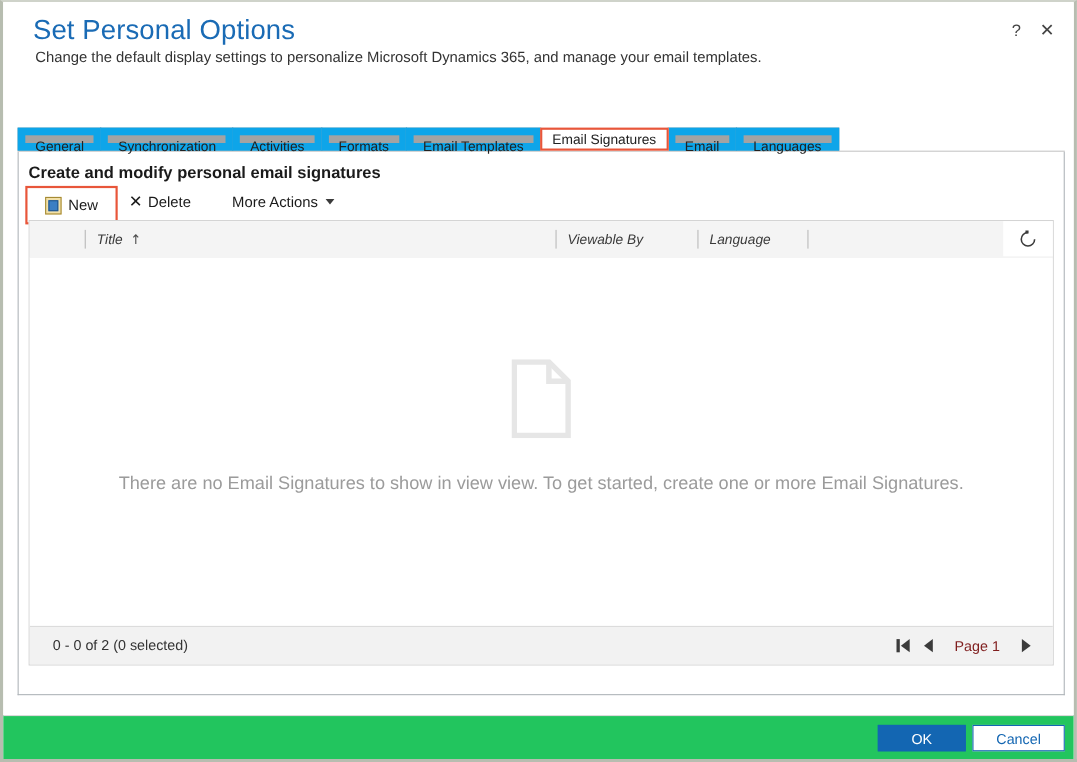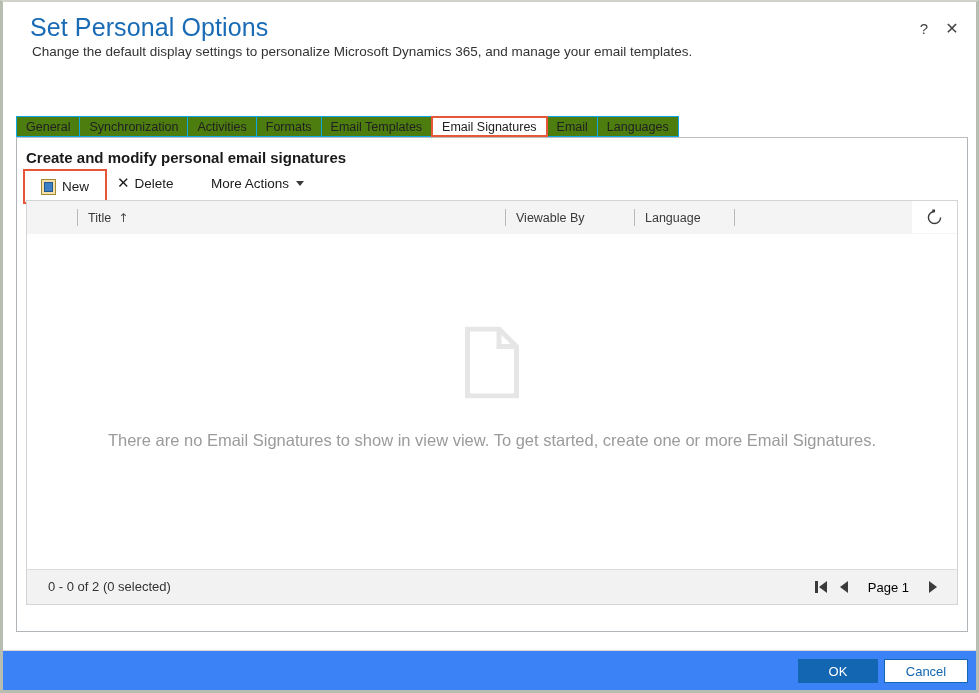--- a/index.html
+++ b/index.html
@@ -92,22 +92,22 @@
   }
   .tab {
     position: relative;
     display: inline-block;
     height: 21px;
     line-height: 21px;
     padding: 0 9px;
     box-sizing: border-box;
     font-size: 12.5px;
     color: #212121;
-    background: #4d7c0f;
-    border: 1px solid #0ea5e9;
+    background: #a3a3a3;
+    border: 7px solid #0ea5e9;
     margin-right: -1px;
     vertical-align: top;
     cursor: pointer;
     white-space: nowrap;
     z-index: 1;
   }
   .tab.sel {
     z-index: 3;
     border: 2px solid #e8563a;
     background: #ffffff;
@@ -237,20 +237,21 @@
   .col {
     position: absolute;
     top: 0;
     height: 33px;
     display: flex;
     align-items: center;
     font-size: 12.5px;
     color: #3a3a3a;
     cursor: pointer;
     white-space: nowrap;
+    font-style: italic;
   }
   .col::before {
     content: "";
     position: absolute;
     left: 0;
     top: 8px;
     width: 1px;
     height: 17px;
     background: #b9b9b9;
   }
@@ -335,21 +336,21 @@
   .pg-btn {
     display: flex;
     align-items: center;
     justify-content: center;
     width: 24px;
     height: 26px;
     cursor: pointer;
   }
   .pg-label {
     font-size: 13px;
-    color: #000000;
+    color: #7f1d1d;
     padding: 0 12px;
     white-space: nowrap;
   }
   .tri-left {
     width: 0; height: 0;
     border-top: 6px solid transparent;
     border-bottom: 6px solid transparent;
     border-right: 8px solid #3b3b3b;
   }
   .tri-right {
@@ -366,21 +367,21 @@
   }
   .pg-first { width: 22px; }
 
   
   .footer {
     position: absolute;
     left: 0;
     right: 0;
     bottom: 0;
     height: 39px;
-    background: #3b82f6;
+    background: #22c55e;
     border-top: 1px solid #dadada;
   }
   .btn {
     position: absolute;
     top: 8px;
     height: 24px;
     line-height: 24px;
     text-align: center;
     font-size: 13px;
     box-sizing: border-box;

